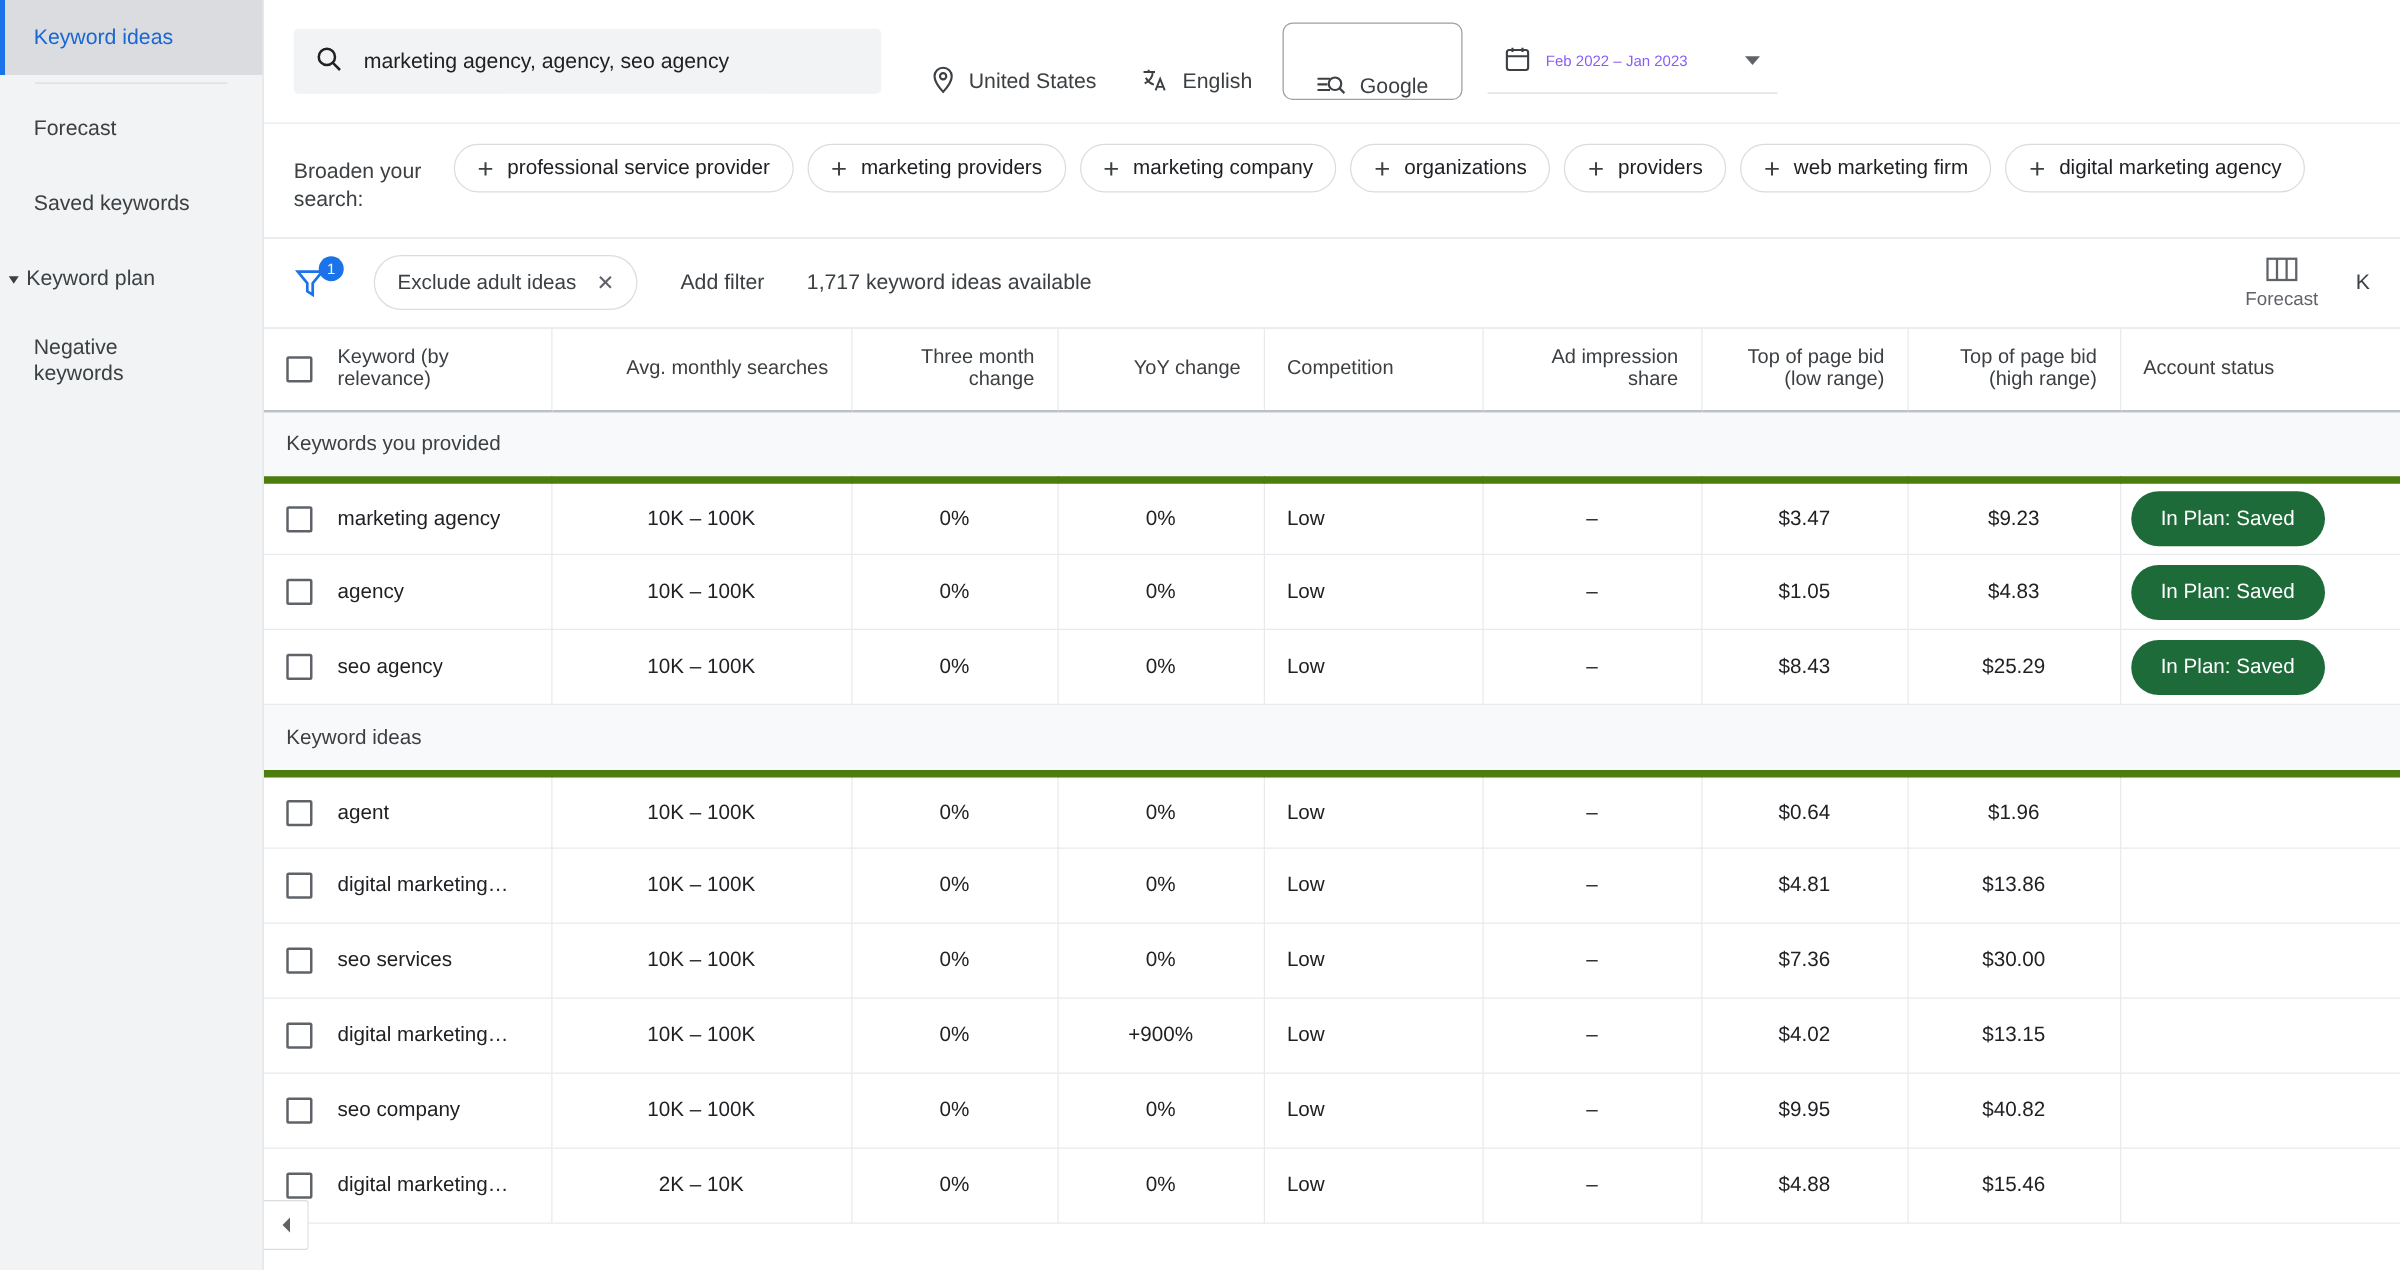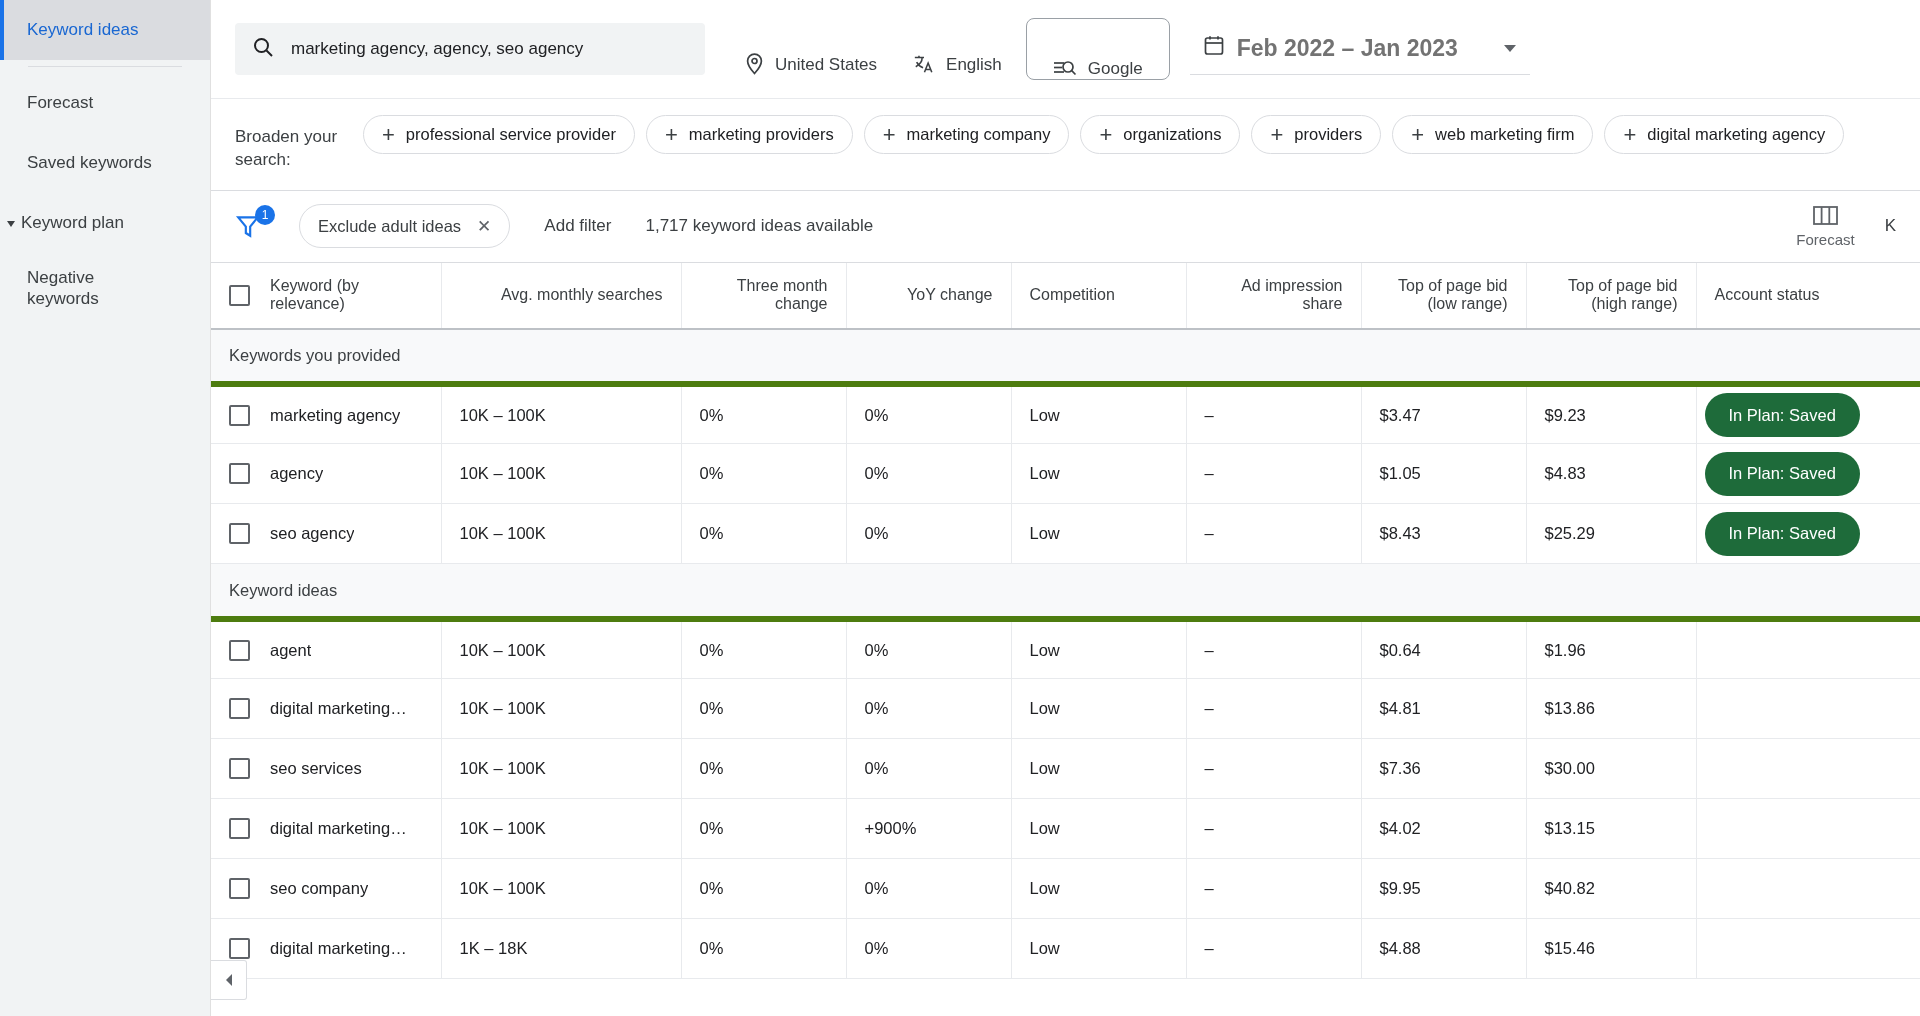--- a/index.html
+++ b/index.html
@@ -52,22 +52,22 @@
   .search-box .txt { font-size: 17px; color: #202124; margin-left: 16px; }
   .tool-chip {
     display: flex; align-items: flex-end; height: 52px; padding: 0 18px;
     font-size: 17px; color: #3c4043; cursor: pointer; border-radius: 4px;
   }
   .tool-chip .ic { margin-right: 11px; display: flex; align-items: center; }
   .tool-chip.boxed { border: 1px solid #9aa0a6; border-radius: 8px; height: 62px;
                      padding: 0 26px; margin: 0 6px; }
   .date-chip {
     display: flex; align-items: center; height: 52px; padding: 0 14px;
-    font-size: 23px; color: #737373; border-bottom: 1px solid #dadce0;
-    cursor: pointer; margin-left: 14px; font-weight: bold;
+    font-size: 12px; color: #8b5cf6; border-bottom: 1px solid #dadce0;
+    cursor: pointer; margin-left: 14px;
   }
   .date-chip .ic { margin-right: 13px; }
   .date-arrow { margin-left: 46px; width: 0; height: 0;
     border-left: 6px solid transparent; border-right: 6px solid transparent;
     border-top: 7px solid #5f6368; }
 
   
   .broaden {
     border-top: 1px solid #e8eaed; border-bottom: 1px solid #dadce0;
     padding: 16px 24px 18px 24px; display: flex; align-items: flex-start;
@@ -121,21 +121,21 @@
   thead th.num { text-align: right; }
   thead th.lft { text-align: left; }
   .cb { width: 21px; height: 21px; border: 2px solid #5f6368; border-radius: 2px;
         display: inline-block; cursor: pointer; }
   td {
     font-size: 16.5px; color: #202124; padding: 0 18px; height: 60px;
     border-right: 1px solid #e8eaed; border-bottom: 1px solid #e8eaed;
     vertical-align: middle; overflow: hidden; white-space: nowrap;
     text-overflow: ellipsis;
   }
-  td.num { text-align: left; }
+  td.num { text-align: center; }
   tr.section td {
     background: #f8f9fa; color: #3c4043; font-size: 16.5px; height: 55px;
     border-right: none; border-bottom: 6px solid #4d7c0f;
   }
   .kwcell { display: flex; align-items: center; }
   .kwcell .cb { margin-right: 20px; flex: 0 0 21px; }
   .kwtext { overflow: hidden; text-overflow: ellipsis; white-space: nowrap; }
   .status-badge {
     display: inline-flex; align-items: center; justify-content: center;
     background: #1e6b3a; color: #fff; border-radius: 22px; height: 44px;
@@ -466,21 +466,21 @@
               <td class="num">$40.82</td>
               <td class="status"></td>
             </tr>
             <tr>
               <td>
                 <span class="kwcell">
                   <span class="cb"></span>
                   <span class="kwtext">digital marketing…</span>
                 </span>
               </td>
-              <td class="num">1K – 18K</td>
+              <td class="num">2K – 10K</td>
               <td class="num">0%</td>
               <td class="num">0%</td>
               <td>Low</td>
               <td class="num">–</td>
               <td class="num">$4.88</td>
               <td class="num">$15.46</td>
               <td class="status"></td>
             </tr>
           </tbody>
       </table>

